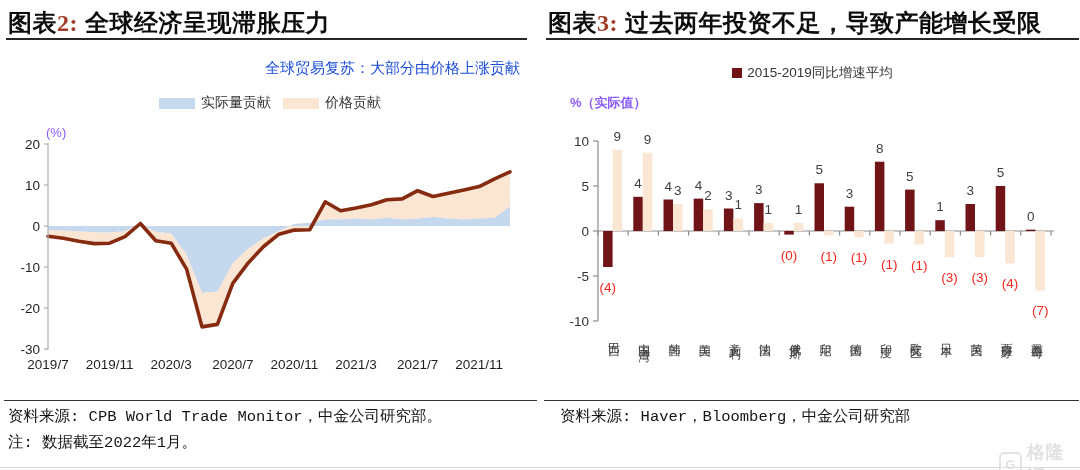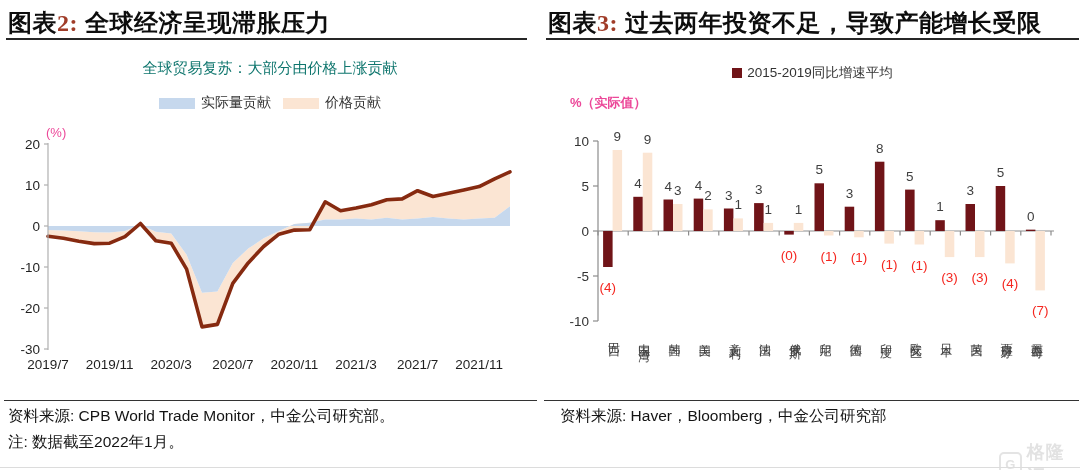--- a/index.html
+++ b/index.html
@@ -7,30 +7,30 @@
     width:1080px;height:470px;background:#ffffff;overflow:hidden;position:relative;
     font-family:"Liberation Sans","DejaVu Sans",sans-serif;
   }
   #charts{position:absolute;left:0;top:0;
     font-family:"Liberation Sans","DejaVu Sans",sans-serif;}
   .title-row{position:absolute;font-family:"Liberation Serif","DejaVu Serif",serif;
     font-size:24px;font-weight:700;color:#0d0d0d;white-space:nowrap;letter-spacing:.5px}
   .title-num{color:#a03c28;padding-right:7px}
   .hrule{position:absolute;height:0;border-top:2px solid #262626}
   .frule{position:absolute;height:0;border-top:1.5px solid #333333}
-  .subtitle{position:absolute;font-size:15px;color:#0f766e;text-align:center;white-space:nowrap}
+  .subtitle{position:absolute;font-size:15px;color:#1d4ed8;text-align:right;white-space:nowrap}
   .legend{position:absolute;display:flex;justify-content:center;align-items:flex-start;
     color:#333333;white-space:nowrap}
   .legend .li{display:flex;align-items:center}
   .sw{display:inline-block;width:36px;height:11px;margin-right:6px}
   .swline{display:inline-block;width:36px;height:4px;margin-right:6px}
   .sq{display:inline-block;width:10px;height:10px;margin-right:5px}
-  .unit{position:absolute;font-size:13px;color:#ec4899;white-space:nowrap}
+  .unit{position:absolute;font-size:13px;color:#8b5cf6;white-space:nowrap}
   .unit-bold{font-weight:700}
-  .source{position:absolute;font-family:Liberation Sans, sans-serif;
+  .source{position:absolute;font-family:Liberation Mono, monospace;
     font-size:15.5px;color:#141414;white-space:nowrap}
   .cat{position:absolute;writing-mode:vertical-rl;text-orientation:upright;
     font-size:12px;color:#404040;letter-spacing:2px;white-space:nowrap;top:334px}
   .watermark{position:absolute;display:flex;align-items:center;gap:5px;color:#e2e2e2}
   .wm-logo{width:20px;height:20px;border:2.5px solid #e4e4e4;border-radius:5px;
     display:flex;align-items:center;justify-content:center;font-weight:700;font-size:13px}
   .wm-text{font-size:18px;font-weight:700;letter-spacing:1px}
   .page-edge{position:absolute;left:0;top:467px;width:1080px;border-top:1px solid #dcdcdc}
 </style>
 </head>

